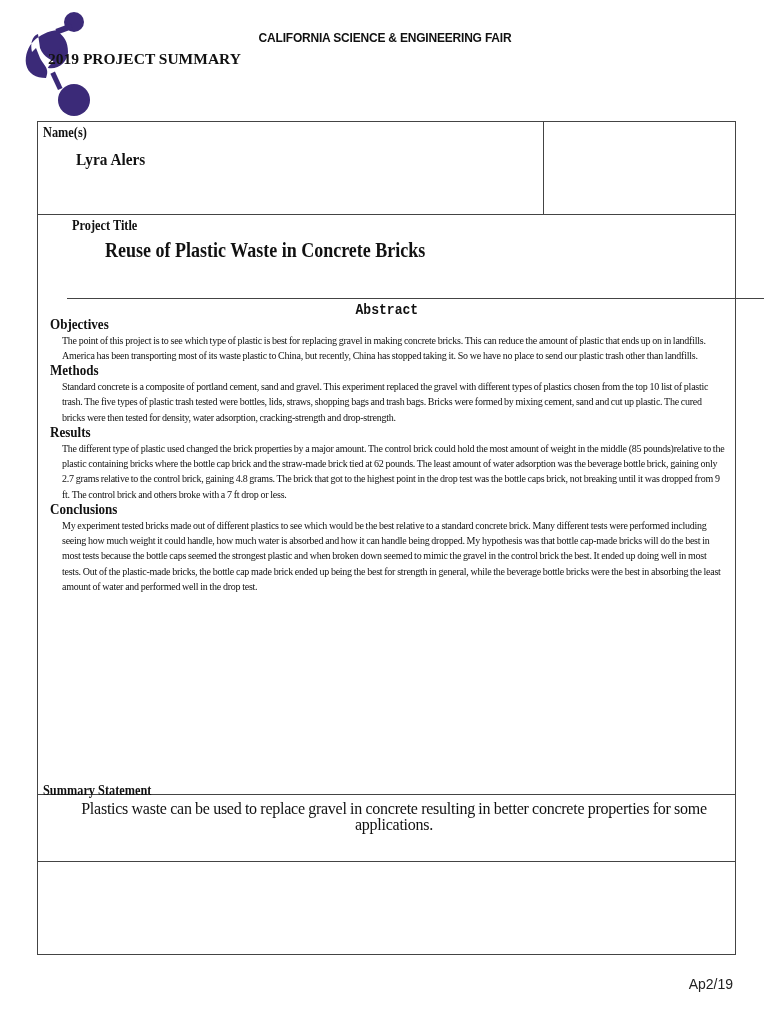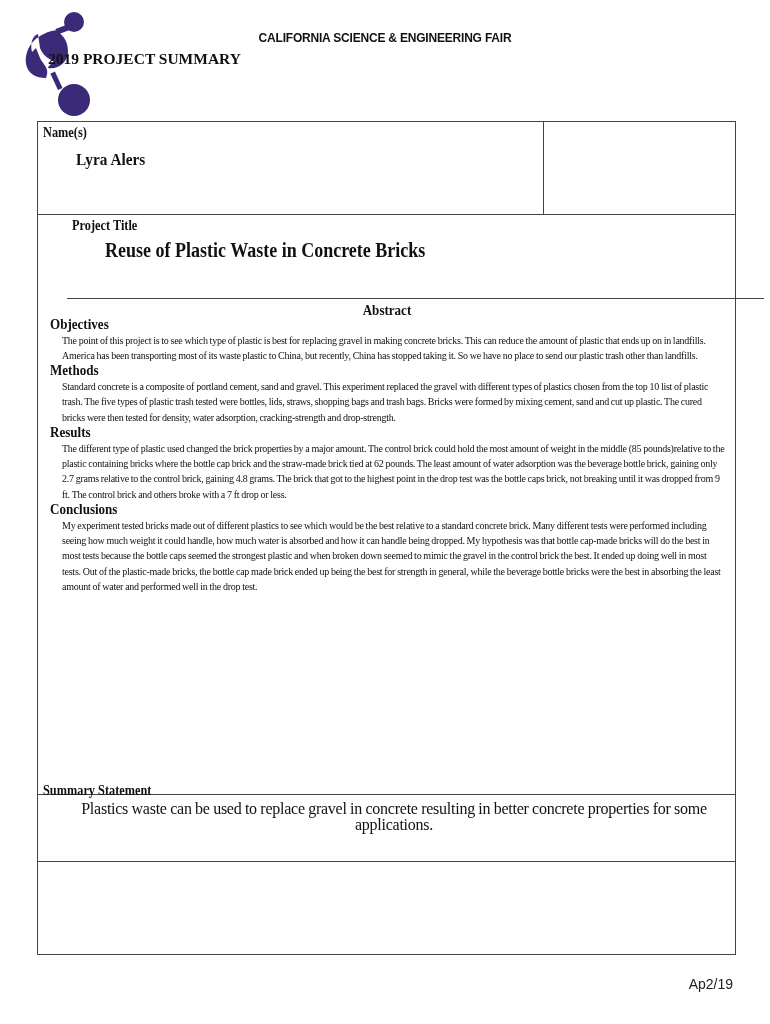--- a/index.html
+++ b/index.html
@@ -29,21 +29,21 @@
     .label { position: absolute; left: 5px; top: 3px; font-weight: bold; font-size: 14px; transform: scaleX(0.88); transform-origin: left; white-space: nowrap; }
     .cell-number .label { left: 6px; }
 
     .name-value { position: absolute; left: 38px; top: 28px; font-weight: bold; font-size: 17px; transform: scaleX(0.9); transform-origin: left; white-space: nowrap; }
 
     .project-number { position: absolute; left: 0; width: 100%; top: 30px; text-align: center;
       font-family: "Liberation Sans", sans-serif; font-weight: bold; font-size: 42px; transform: scaleX(0.92); letter-spacing: -1px; }
 
     .title-value { position: absolute; left: 38px; top: 24px; font-weight: bold; font-size: 20px; transform: scaleX(0.9); transform-origin: left; white-space: nowrap; }
 
-    .abstract-heading { position: absolute; left: 0; width: 100%; top: 3px; text-align: center; font-weight: bold; font-size: 14.5px; }
+    .abstract-heading { position: absolute; left: 0; width: 100%; top: 3px; text-align: center; font-weight: bold; font-size: 14.5px; font-family: Liberation Mono, monospace; }
     .abstract-heading span { display: inline-block; transform: scaleX(0.9); }
 
     .abstract-body { position: absolute; left: 12px; top: 18px; width: 675px; }
     .section-heading { font-weight: bold; font-size: 14.5px; line-height: 15.5px; transform: scaleX(0.9); transform-origin: left; white-space: nowrap; }
     .section-text { padding-left: 12px; font-size: 10px; line-height: 15.4px; letter-spacing: -0.25px; word-spacing: -0.3px; }
 
     .sub-text { position: absolute; left: 26px; top: 21px; width: 660px; font-size: 16px; line-height: 15.6px; letter-spacing: -0.25px; word-spacing: -0.3px; }
 
     .footer-date { position: absolute; right: 37px; top: 976px; font-family: "Liberation Sans", sans-serif; font-size: 14px; color: #222; }
   </style>

